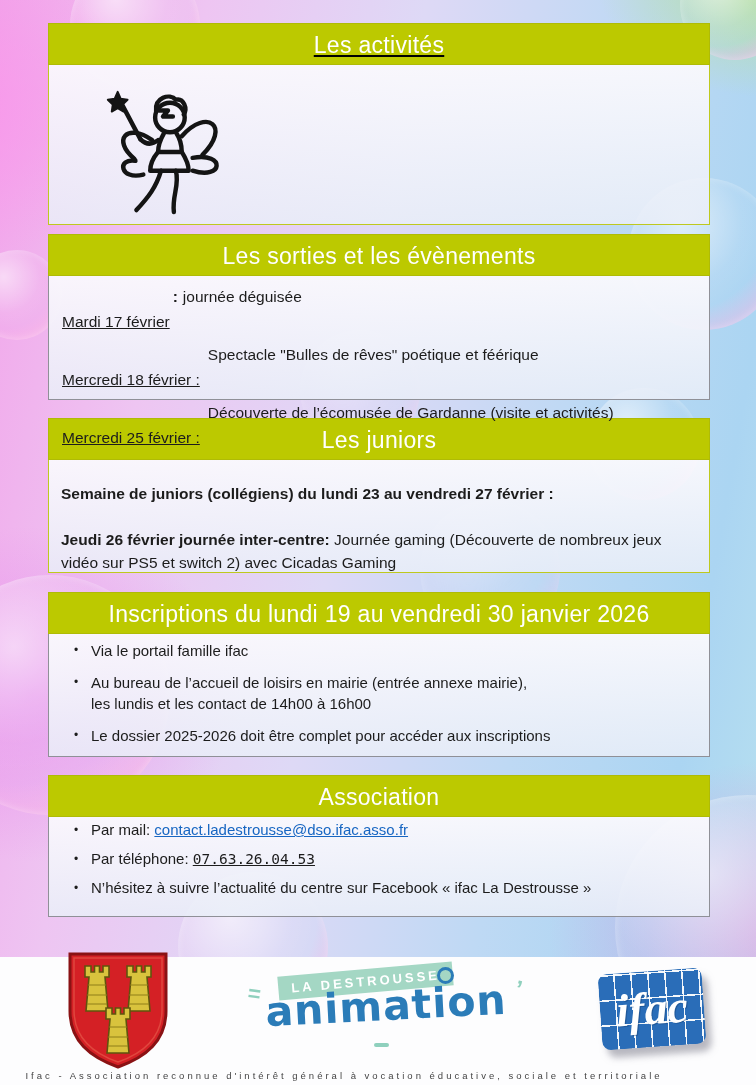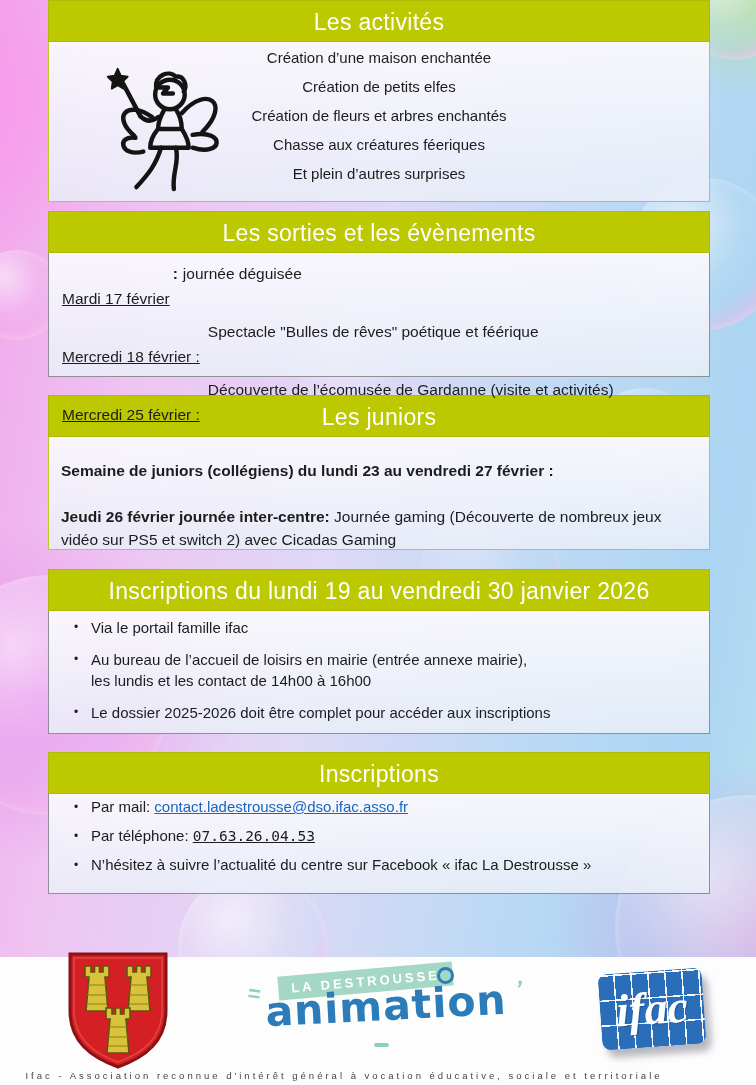--- a/index.html
+++ b/index.html
@@ -19,21 +19,21 @@
   .card{margin:0;}
   .card-header{height:42px;line-height:42px;text-align:center;color:#fff;
     background:#bcc900;border:1px solid #afbb06;box-sizing:border-box;
     font-size:23px;font-weight:400;letter-spacing:0.3px;}
   .card-body{box-sizing:border-box;border:1px solid #8f9097;border-top:none;
     background:linear-gradient(180deg, rgba(250,249,253,0.94) 0%, rgba(233,238,248,0.86) 100%);
     color:#1c1c1c;font-size:15px;position:relative;}
   .card.green-border .card-body{border-color:#bec91e;}
 
   
-  .sec1{}
+  .sec1{margin-top:23px;text-decoration:underline;}
   .body1{height:160px;}
   .fairy{position:absolute;left:45px;top:14px;width:142px;height:138px;}
   .act-lines{padding-top:5px;text-align:center;}
   .act-line{line-height:22px;margin-bottom:7px;}
 
   
   .sec2{margin-top:9px;}
   .body2{height:124px;padding:10px 13px 0 13px;}
   .event-row{display:flex;margin-bottom:12px;font-size:15.5px;line-height:21px;}
   .event-date{font-weight:normal;text-decoration:underline;white-space:nowrap;margin-top:25px;}
@@ -118,27 +118,20 @@
             <path d="M57,62 C31,44 16,62 39,81"></path>
             <path d="M40,83 C21,80 24,103 48,97"></path>
             <path d="M87,58 C113,29 137,48 108,77"></path>
             <path d="M98,80 C132,74 129,103 98,93"></path>
             <path d="M69,55 C65,62 63,68 63,74 M81,54 C85,60 87,67 87,74"></path>
             <path d="M63,74 L87,74 C92,82 94,88 94,93 L55,93 C55,87 58,80 63,74 Z"></path>
             <path d="M66,93 C61,110 53,120 41,133"></path>
             <path d="M81,93 C85,108 77,118 79,135"></path>
           </svg>
         </div>
-        <div class="act-lines">
-          <div class="act-line">Création d’une maison enchantée</div>
-          <div class="act-line">Création de petits elfes</div>
-          <div class="act-line">Création de fleurs et arbres enchantés</div>
-          <div class="act-line">Chasse aux créatures féeriques</div>
-          <div class="act-line">Et plein d’autres surprises</div>
-        </div>
       </div>
     </section>
 
     <section class="card sec2">
       <header class="card-header">
         <span>Les sorties et les évènements</span>
       </header>
       <div class="card-body body2">
         <div class="event-row">
           <span class="event-date">Mardi 17 février</span>
@@ -192,21 +185,21 @@
           <div class="bullet-text">
             <div>Le dossier 2025-2026 doit être complet pour accéder aux inscriptions</div>
 
           </div>
         </div>
       </div>
     </section>
 
     <section class="card sec5">
       <header class="card-header">
-        <span>Inscriptions</span>
+        <span>Association</span>
       </header>
       <div class="card-body body5">
         <div class="bullet-row">
           <span class="bullet-dot">•</span>
           <div class="bullet-text"><span>Par mail: </span><a class="mail-link">contact.ladestrousse@dso.ifac.asso.fr</a></div>
         </div>
         <div class="bullet-row">
           <span class="bullet-dot">•</span>
           <div class="bullet-text"><span>Par téléphone: </span><span class="mono">07.63.26.04.53</span></div>
         </div>

